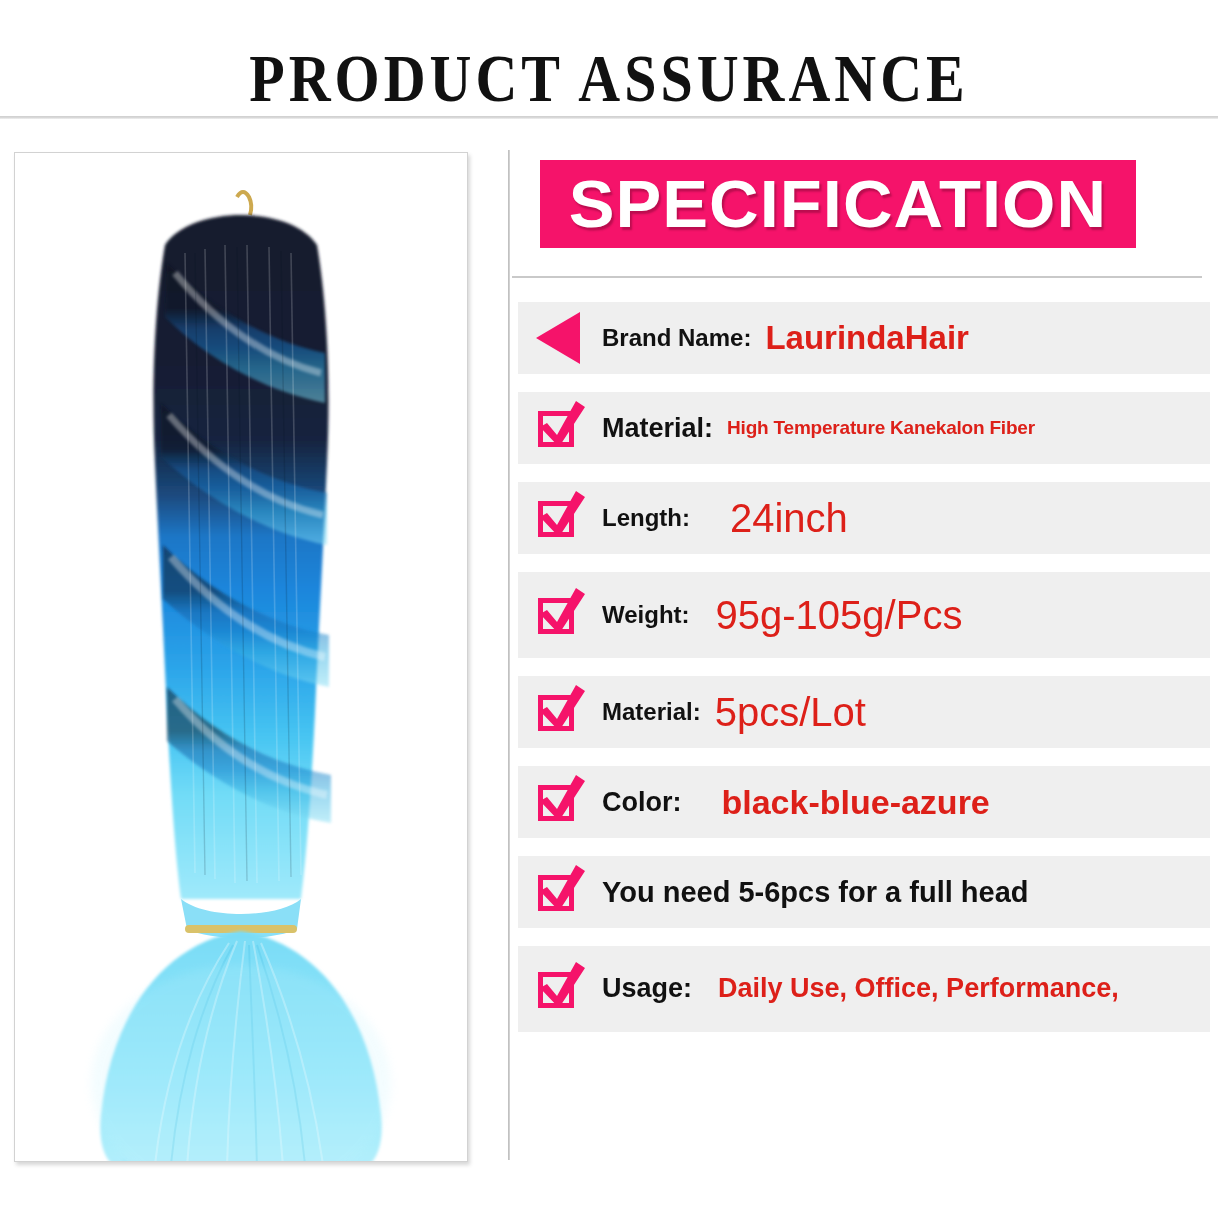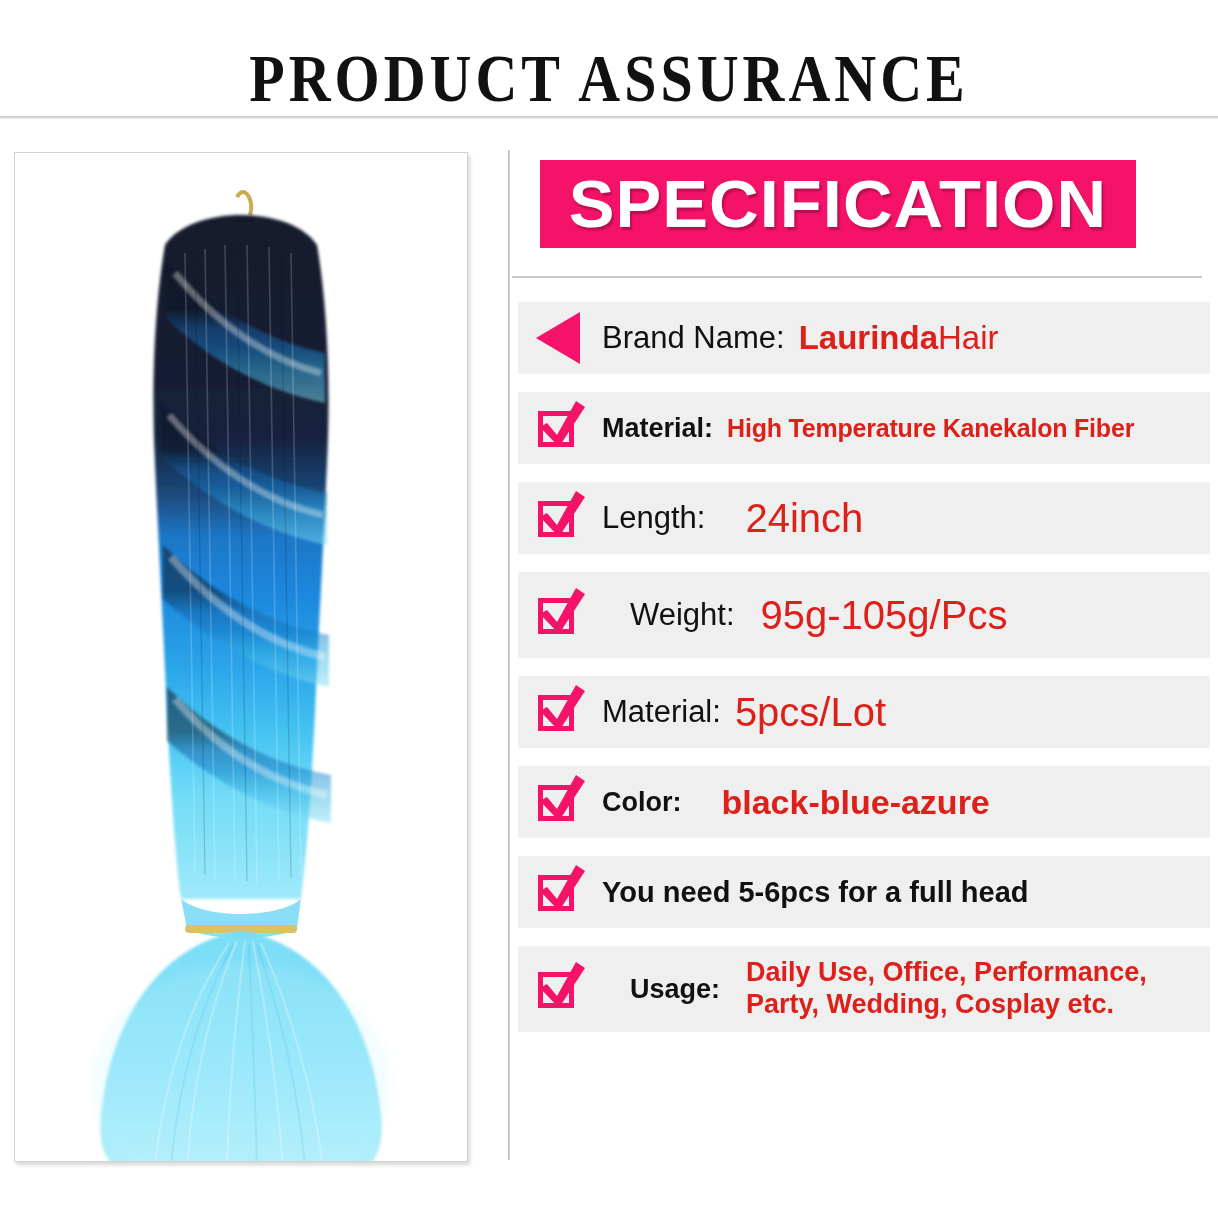--- a/index.html
+++ b/index.html
@@ -80,21 +80,21 @@
   .spec-row{
     position:relative;
     background:#efefef;
     margin-bottom:18px;
     display:flex;
     align-items:center;
     min-height:72px;
     padding:0 4px 0 16px;
     box-sizing:border-box;
   }
-  .spec-row.tall{min-height:86px;gap:28px;}
+  .spec-row.tall{min-height:86px;}
 
   
   .marker{
     width:68px;flex:0 0 68px;
     display:flex;align-items:center;justify-content:flex-start;
   }
   .tri-icon{
     width:0;height:0;
     border-top:26px solid transparent;
     border-bottom:26px solid transparent;
@@ -108,29 +108,29 @@
   }
   .check-icon svg{position:absolute;left:-2px;top:-8px;}
 
   .row-body{flex:1 1 auto;display:flex;align-items:center;min-width:0;}
   .label{
     color:#111111;
     font-size:27px;
     font-weight:700;
     white-space:nowrap;
   }
-  .label.reg{font-weight:400;font-size:31px;}
+  .label.reg{font-weight:700;font-size:24px;}
   .value{
     color:#dd2019;
     white-space:nowrap;
   }
   .v-brand{font-size:33px;}
   .v-brand b{font-weight:700;}
-  .v-brand span{font-weight:400;}
-  .v-material{font-size:25px;font-weight:700;letter-spacing:-.2px;text-align:center;}
+  .v-brand span{font-weight:700;}
+  .v-material{font-size:19px;font-weight:700;letter-spacing:-.2px;text-align:center;}
   .v-big{font-size:40px;font-weight:400;}
   .v-bold{font-size:34px;font-weight:700;text-align:center;}
   .v-two{font-size:27px;font-weight:700;line-height:1.18;white-space:normal;}
   .plain-black{
     color:#111111;font-size:29px;font-weight:700;white-space:nowrap;
   }
   .gap-sm{width:14px;flex:0 0 14px;}
   .gap-md{width:26px;flex:0 0 26px;}
   .gap-lg{width:40px;flex:0 0 40px;}
 </style>
@@ -392,19 +392,18 @@
           <svg width="54" height="58" viewBox="0 0 54 58">
             <path d="M11 26 L21 38 L40 4 L49 10 L23 50 L4 30 Z" fill="#f5136a"></path>
           </svg>
         </span>
       </div>
       <div class="row-body">
         <span class="label">Usage:</span>
         <span class="gap-md"></span>
         <span class="value v-two">
           <span>Daily Use, Office, Performance,</span><br>
-          <span>Party, Wedding, Cosplay etc.</span>
         </span>
       </div>
     </div>
 
   </div>
 </div>
 
 </body></html>

